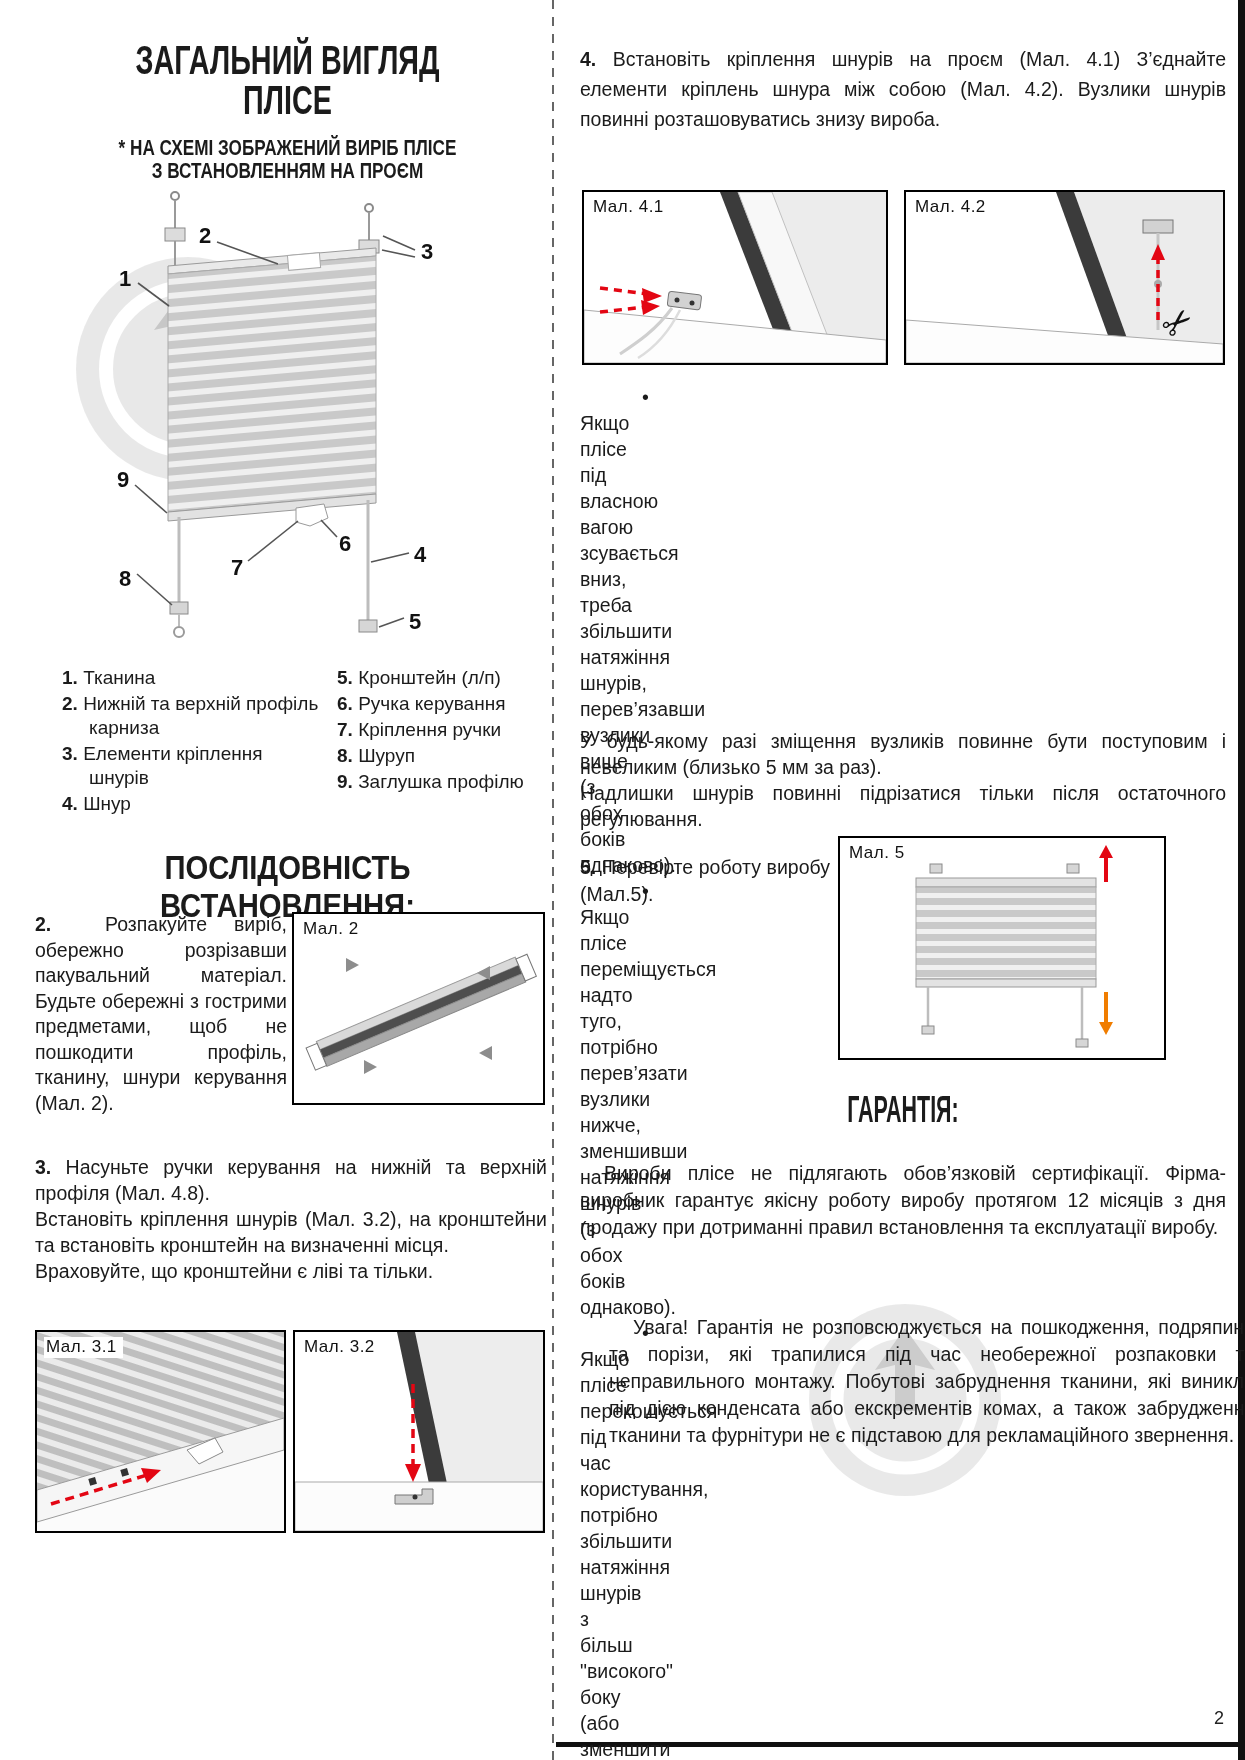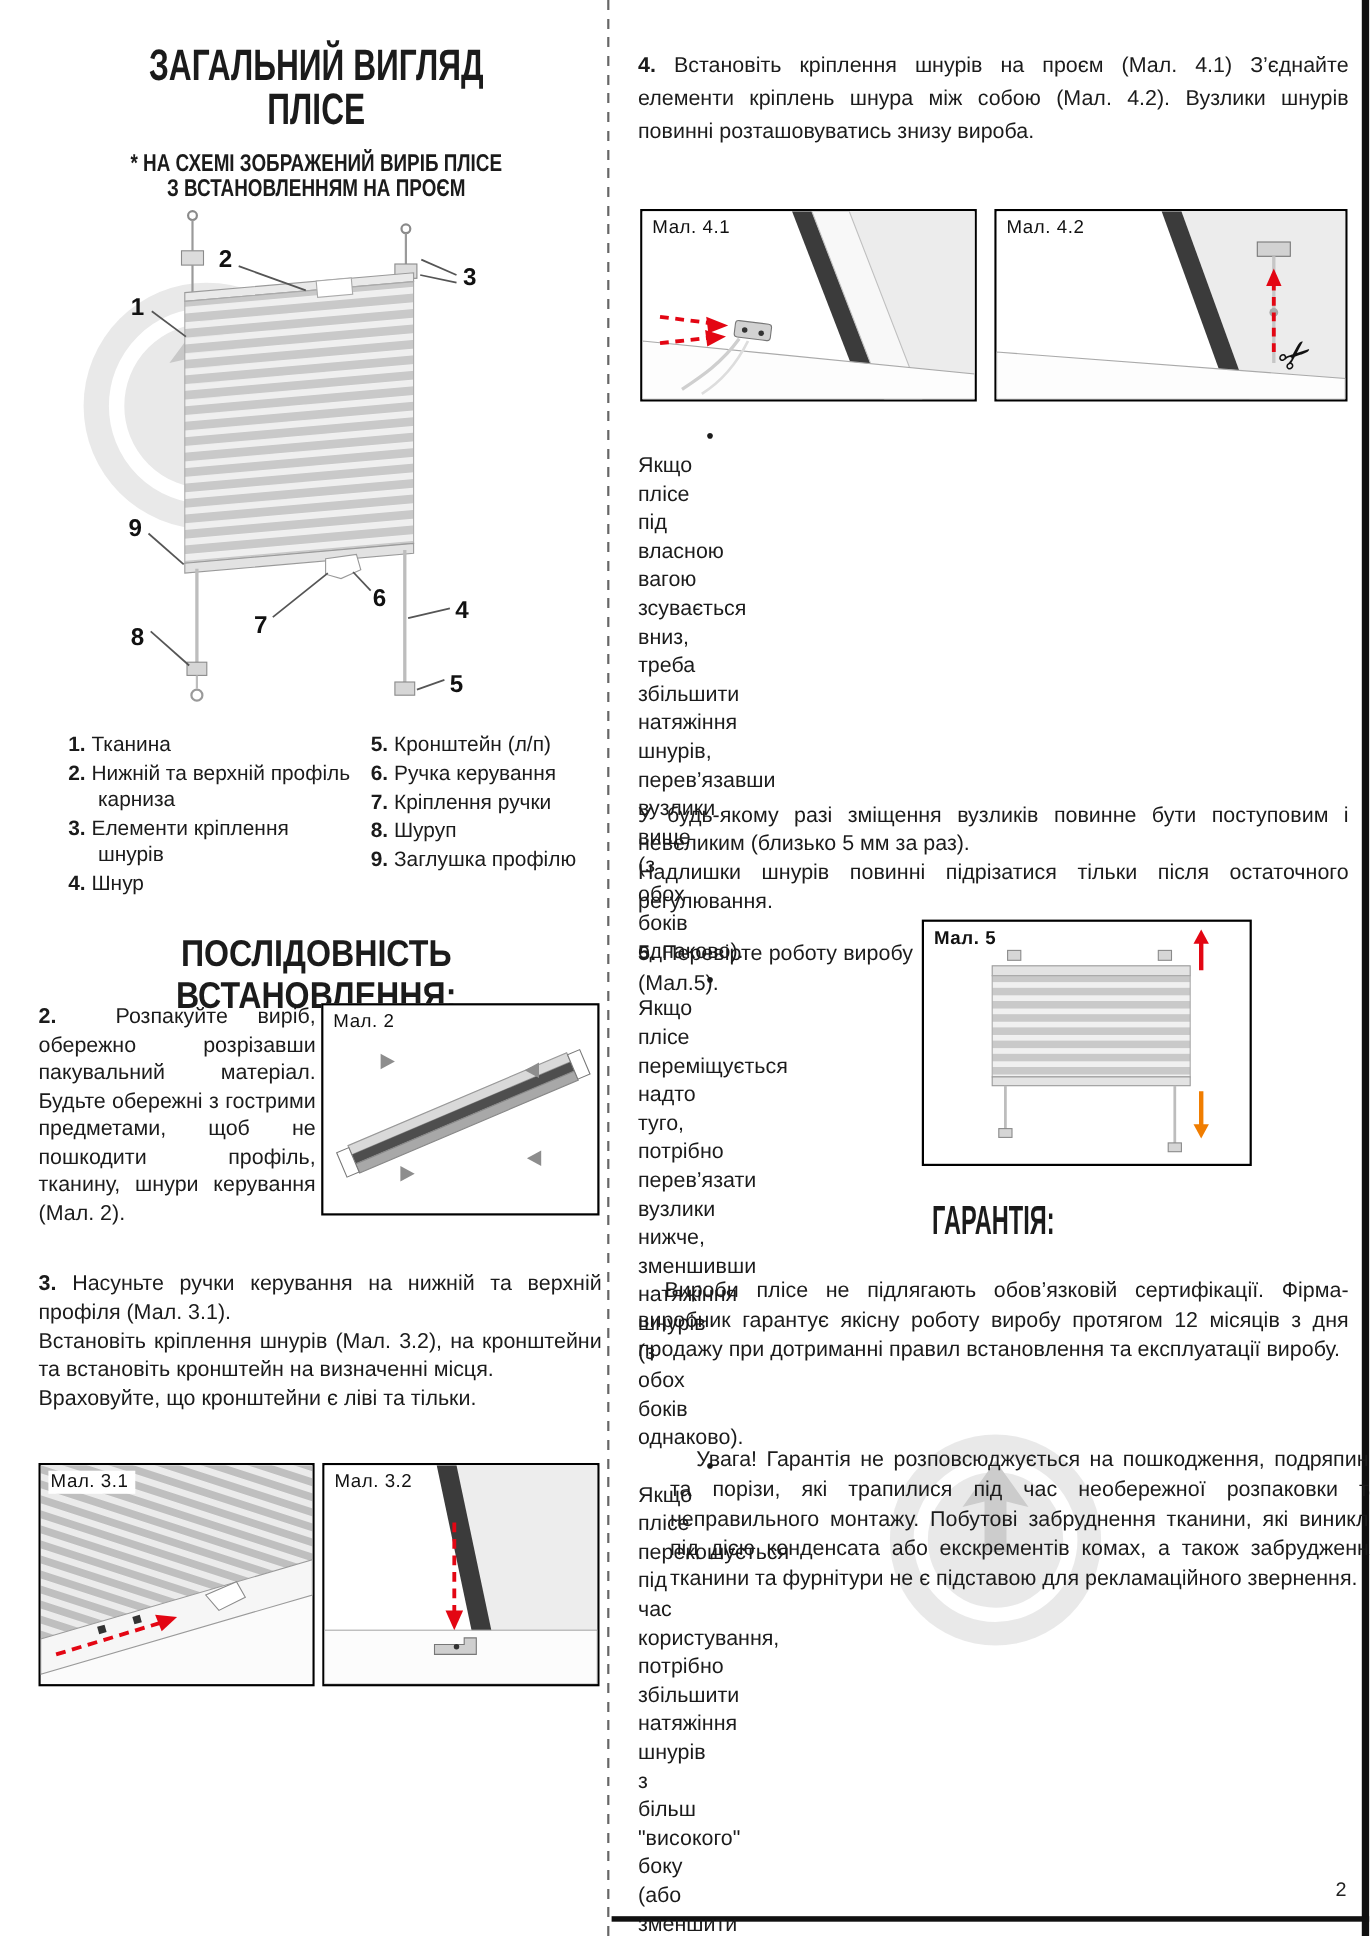--- a/index.html
+++ b/index.html
@@ -165,21 +165,21 @@
       <g fill="#8d8d8d">
         <path d="M52 44 l13 7 -13 7 z"></path>
         <path d="M196 52 l-13 7 13 7 z"></path>
         <path d="M70 146 l13 7 -13 7 z"></path>
         <path d="M198 132 l-13 7 13 7 z"></path>
       </g>
     </svg>
   </div>
 
   <div class="abs bodytxt" style="left:35px;top:1154px;width:512px;">
-    <p class="jt"><b>3.</b> <span>Насуньте ручки керування на нижній та верхній профіля (Мал. 3.1).</span></p>
+    <p class="jt"><b>3.</b> <span>Насуньте ручки керування на нижній та верхній профіля (Мал. 4.8).</span></p>
     <p class="jt"><span>Встановіть кріплення шнурів (Мал. 3.2), на кронштейни та встановіть кронштейн на визначенні місця.</span></p>
     <p class="jt"><span>Враховуйте, що кронштейни є ліві та тільки.</span></p>
   </div>
 
   <div class="fig" style="left:35px;top:1330px;width:251px;height:203px;">
     <span class="figlab">Мал. 3.1</span>
     <svg viewBox="0 0 247 199">
       <defs>
         <pattern id="p31" width="12" height="13" patternUnits="userSpaceOnUse" patternTransform="rotate(18)">
           <rect width="12" height="7" fill="#bfbfbf"></rect>
@@ -288,21 +288,21 @@
 
   <div class="abs bodytxt" style="left:580px;top:728px;width:646px;">
     <p class="jt">У будь-якому разі зміщення вузликів повинне бути поступовим і невеликим (близько 5 мм за раз).</p>
     <p class="jt">Надлишки шнурів повинні підрізатися тільки після остаточного регулювання.</p>
   </div>
 
   <div class="abs bodytxt" style="left:580px;top:854px;width:250px;line-height:27px;">
     <p class="jt"><b>5.</b> <span>Перевірте роботу виробу (Мал.5).</span></p>
   </div>
 
-  <div class="fig" style="left:838px;top:836px;width:300px;height:224px;font-weight:bold;">
+  <div class="fig" style="left:838px;top:836px;width:328px;height:224px;">
     <span class="figlab">Мал. 5</span>
     <svg viewBox="0 0 296 220">
       <defs>
         <pattern id="pleat5" width="10" height="12" patternUnits="userSpaceOnUse">
           <rect width="10" height="7" fill="#c9c9c9"></rect>
           <rect y="7" width="10" height="5" fill="#f0f0f0"></rect>
         </pattern>
       </defs>
       <g>
         <rect x="76" y="26" width="12" height="9" fill="#d6d6d6" stroke="#8a8a8a"></rect>

